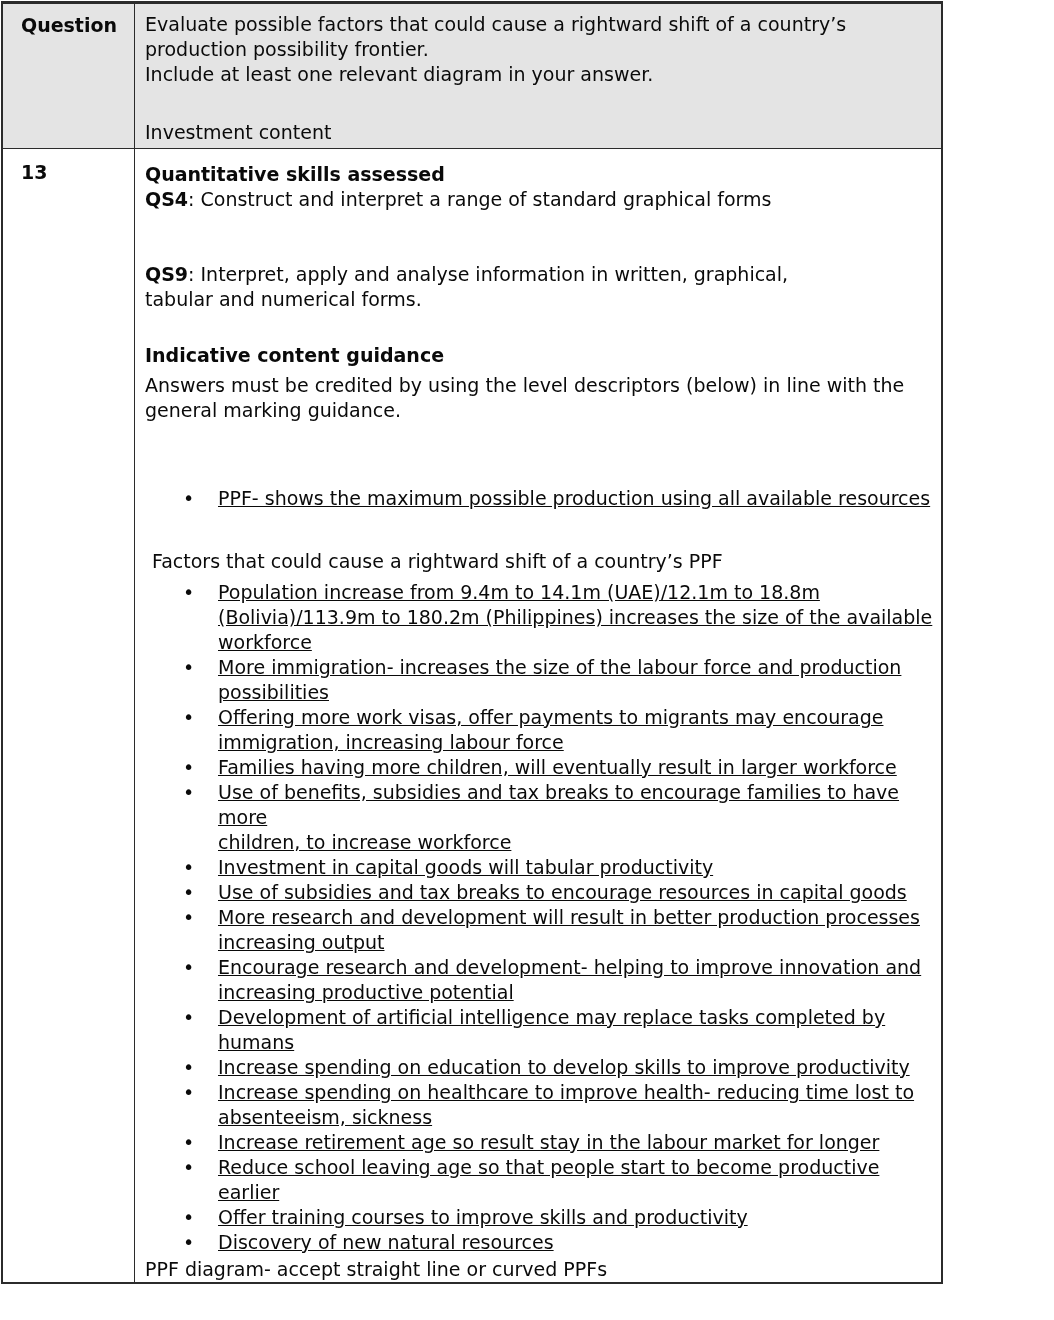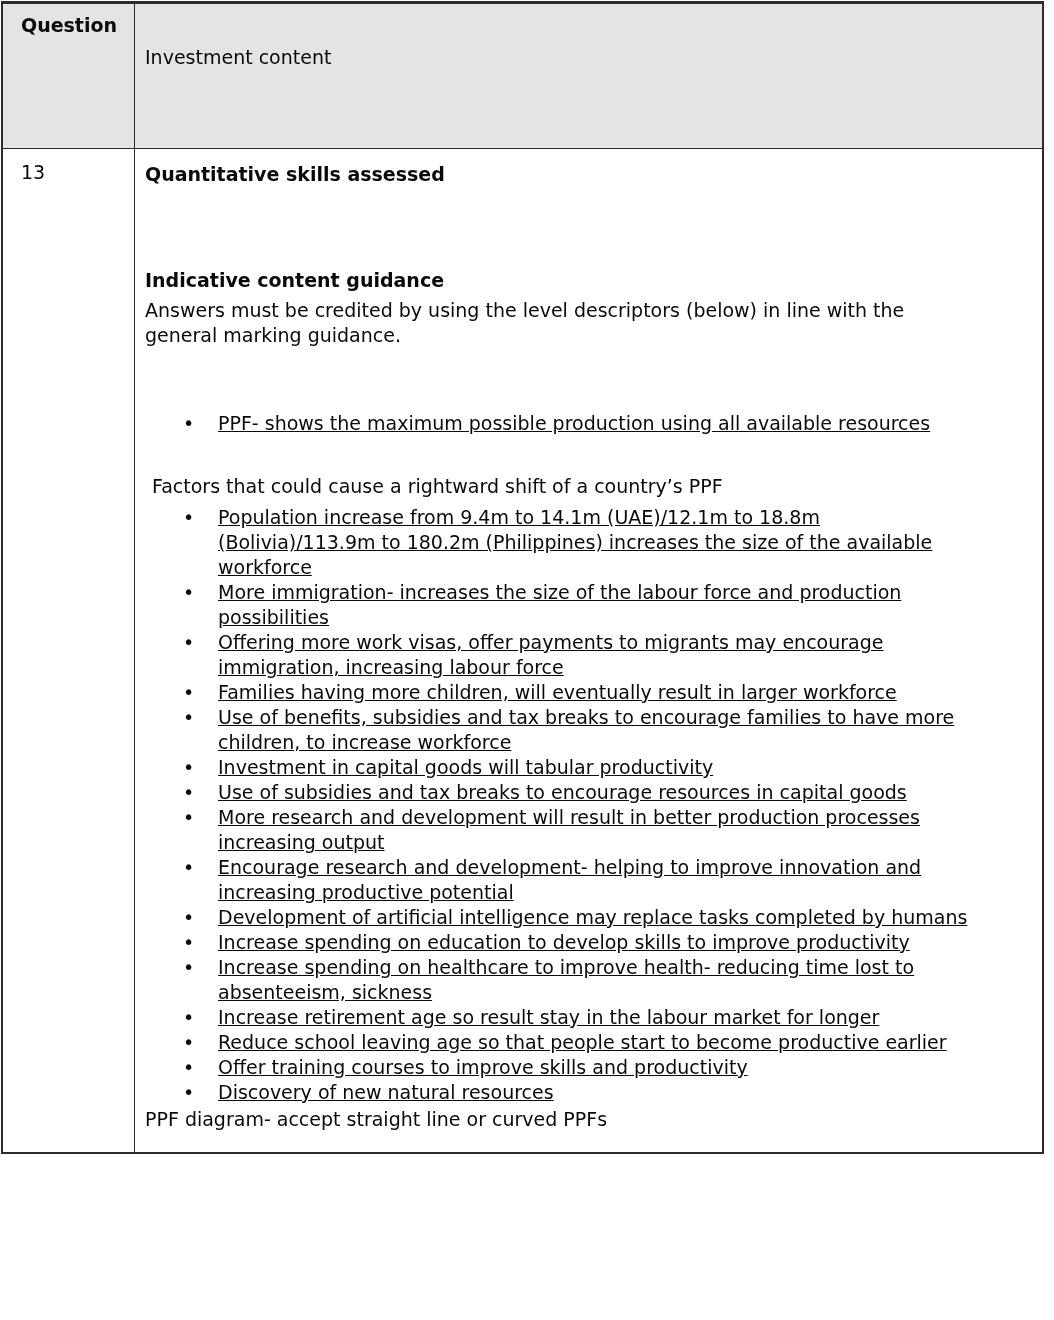--- a/index.html
+++ b/index.html
@@ -14,34 +14,34 @@
     font-family:"DejaVu Sans","Liberation Sans",sans-serif;
     color:var(--text);
     font-size:19px;
     line-height:25px;
     -webkit-font-smoothing:antialiased;
   }
   .doc-table{
     display:grid;
     grid-template-columns:132px 1fr;
     grid-template-rows:145px auto;
-    width:1043px;
+    width:942px;
     margin:1px 0 0 1px;
     box-sizing:border-box;
     border:2px solid var(--border);
     border-top-width:3px;
     background:#ffffff;
   }
   .cell{box-sizing:border-box;}
   .row1{background:var(--header-bg);border-bottom:1.5px solid var(--border);}
   .colA{border-right:1.5px solid var(--border);}
   .c-qlabel{padding:9px 6px 0 18px;font-weight:bold;}
   .c-qtext{padding:8px 8px 0 10px;}
-  .c-qnum{padding:11px 16px 0 18px;font-weight:normal;}
-  .c-content{padding:13px 8px 20px 10px;}
+  .c-qnum{padding:11px 16px 0 18px;font-weight:bold;}
+  .c-content{padding:13px 8px 0 10px;}
   .heading{font-weight:bold;}
   .paragraph{font-weight:normal;}
   .paragraph.indent{padding-left:7px;}
   .bullets{}
   .bullet-item{display:flex;align-items:flex-start;}
   .bullet-marker{
     flex:0 0 35px;
     margin-left:38px;
     text-align:left;
   }
@@ -49,29 +49,32 @@
   .gap{width:100%;}
 </style>
 </head>
 <body>
 
 <div class="doc-table">
   <div class="cell row1 colA c-qlabel">
     <span>Question</span>
   </div>
   <div class="cell row1 c-qtext" id="header-blocks">
+      <div class="paragraph">Evaluate possible factors that could cause a rightward shift of a country’s<br>production possibility frontier.<br>Include at least one relevant diagram in your answer.</div>
       <div class="gap" style="height: 33px;"></div>
       <div class="paragraph">Investment content</div>
     </div>
   <div class="cell colA c-qnum">
     <span>13</span>
   </div>
   <div class="cell c-content" id="body-blocks">
       <div class="heading">Quantitative skills assessed</div>
+      <div class="paragraph"><b>QS4</b>: Construct and interpret a range of standard graphical forms</div>
       <div class="gap" style="height: 50px;"></div>
+      <div class="paragraph"><b>QS9</b>: Interpret, apply and analyse information in written, graphical,<br>tabular and numerical forms.</div>
       <div class="gap" style="height: 31px;"></div>
       <div class="heading">Indicative content guidance</div>
       <div class="gap" style="height: 5px;"></div>
       <div class="paragraph">Answers must be credited by using the level descriptors (below) in line with the<br>general marking guidance.</div>
       <div class="gap" style="height: 10px;"></div>
       <div class="gap" style="height: 16px;"></div>
       <div class="gap" style="height: 37px;"></div>
       <div class="bullets">
         <div class="bullet-item">
           <span class="bullet-marker">•</span>

